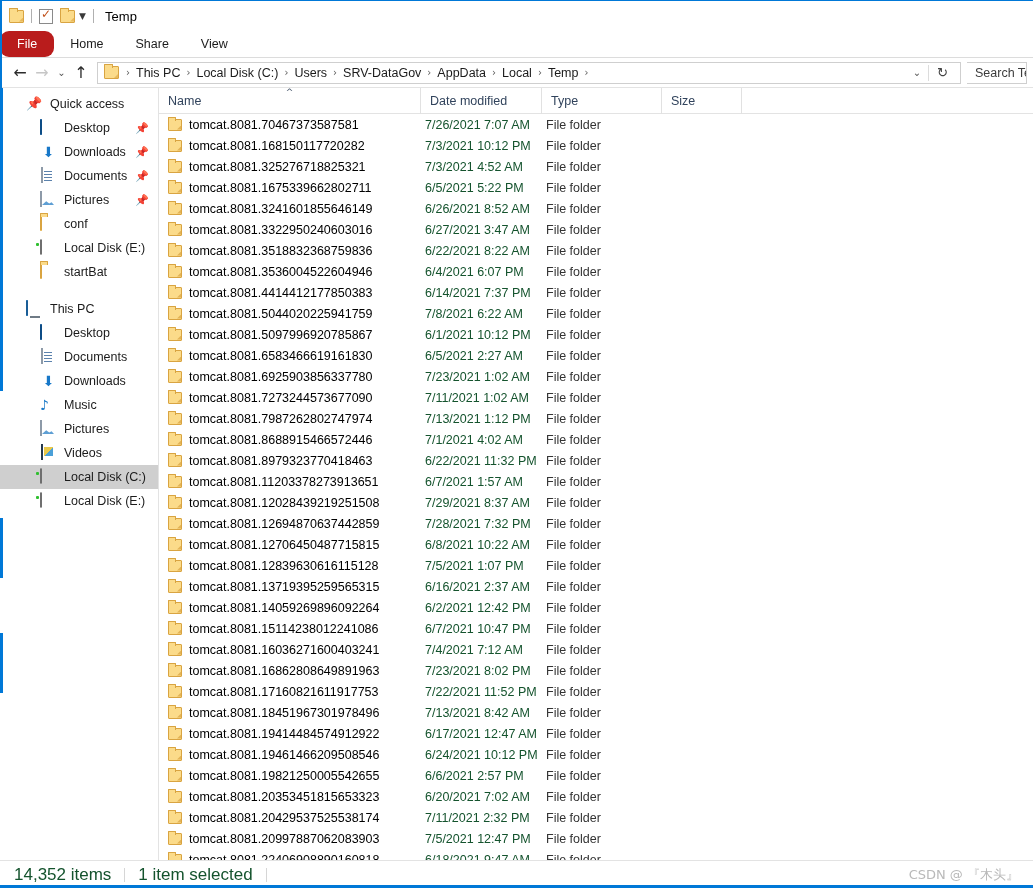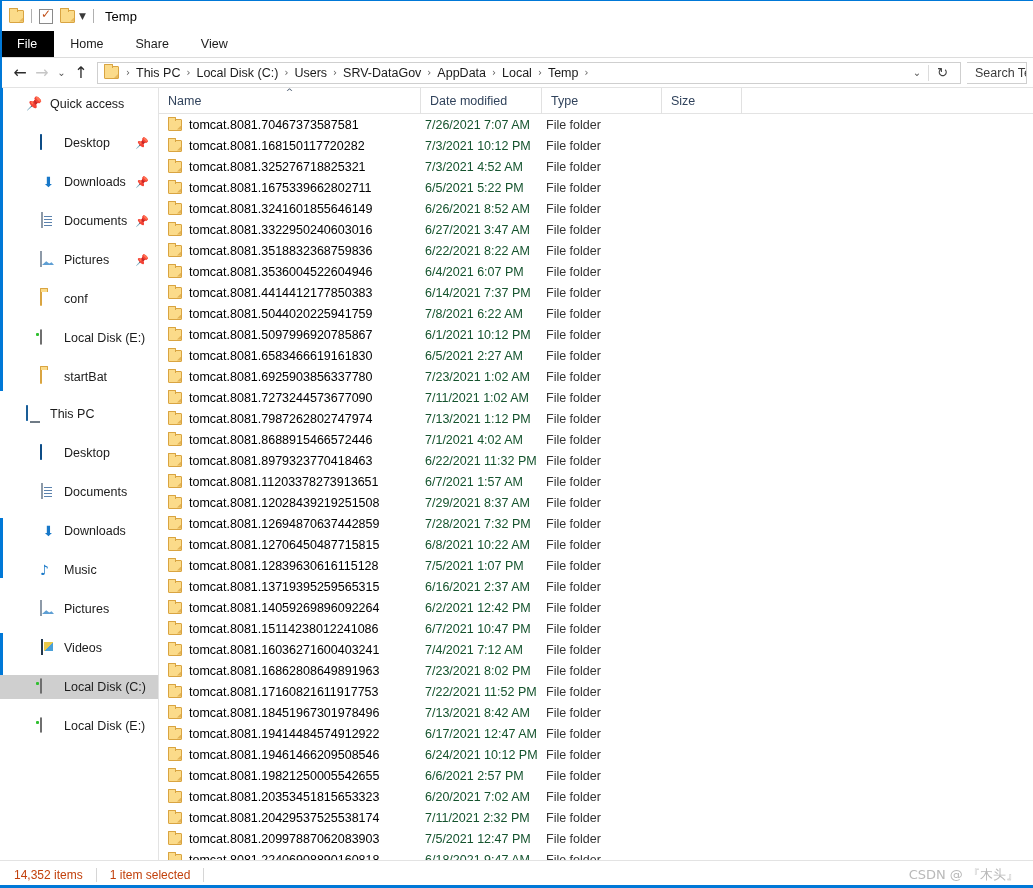--- a/index.html
+++ b/index.html
@@ -46,21 +46,21 @@
 
   
   .ribbon {
     height:27px; display:flex; align-items:stretch;
     border-bottom:1px solid #dcdcdc; background:#fff;
   }
   .tab {
     display:flex; align-items:center; padding:0 16px;
     font-size:12.5px; color:#1b1b1b;
   }
-  .tab.file { background:#000000; color:#fff; padding:0 17px; }
+  .tab.file { background:#b91c1c; color:#fff; padding:0 17px;border-radius:9px; }
 
   
   .addressbar {
     height:29px; display:flex; align-items:center; padding:0 6px 0 9px;
     background:#fff;
   }
   .navbtn {
     width:22px; height:22px; display:flex; align-items:center; justify-content:center;
     font-size:16px; font-family:"DejaVu Sans", sans-serif; color:#2b2b2b;
   }
@@ -91,21 +91,21 @@
   
   .navpane {
     width:159px; flex:none; background:#fff; position:relative;
     border-right:1px solid #e3e3e3; padding-top:4px;
   }
   .nav-item {
     height:24px; display:flex; align-items:center; padding-left:26px;
     font-size:12.5px; color:#1b1b1b; position:relative;
   }
   .nav-item.root { padding-left:26px; }
-  .nav-item.child { padding-left:40px;margin-top:15px; }
+  .nav-item.child { padding-left:40px; }
   .nav-item.selected { background:#cfcfcf; }
   .nav-ic { width:17px; height:16px; margin-right:7px; flex:none; position:relative; }
   .nav-label { white-space:nowrap; }
   .pin {
     position:absolute; right:9px; top:50%; transform:translateY(-50%);
     font-size:11px; color:#7a7a7a; font-family:"DejaVu Sans",sans-serif;
   }
   .nav-gap { height:13px; }
   .navpane-scroll {
     position:absolute; left:0; top:0; width:3px; height:798px; background:#fff;
@@ -182,21 +182,21 @@
     content:""; position:absolute; right:0; bottom:0; width:4px; height:4px;
     background:#e3b356; clip-path: polygon(100% 0,100% 100%,0 100%);
   }
 
   
   .statusbar {
     position:absolute; left:0; bottom:0; width:1033px; height:28px;
     border-top:1px solid #e3e3e3; background:#fff;
     display:flex; align-items:center; padding-left:14px; gap:0;
   }
-  .status-txt { font-size:12px; color:#c2410c; }
+  .status-txt { font-size:17px; color:#14532d; }
   .status-sep { width:1px; height:14px; background:#d6d6d6; margin:0 13px; }
   .watermark {
     position:absolute; right:14px; top:50%; transform:translateY(-50%);
     font-size:13px; color:#b9b9b9; white-space:nowrap;
     font-family:"DejaVu Sans", sans-serif;
   }
   .bottom-accent {
     position:absolute; left:0; bottom:0; width:1033px; height:3px; background:#0078d7;
   }
   .left-accent { position:absolute; left:0; top:0; width:2px; height:888px; background:#0078d7; }

